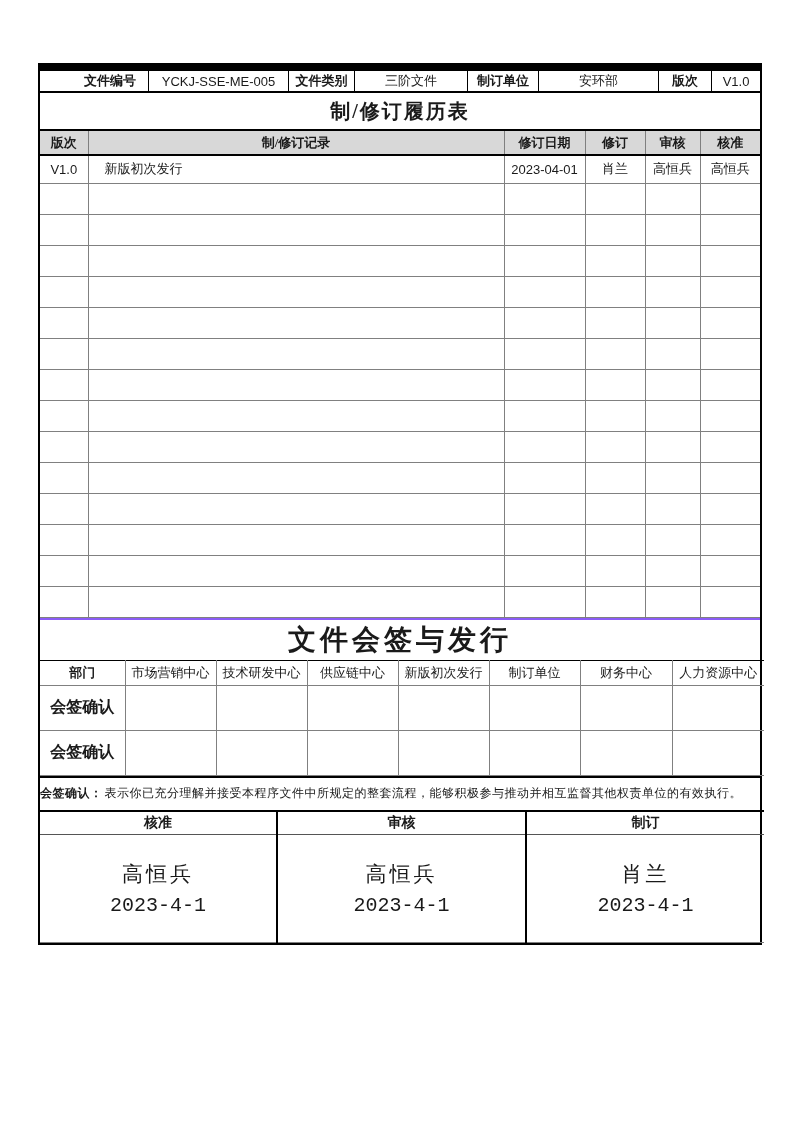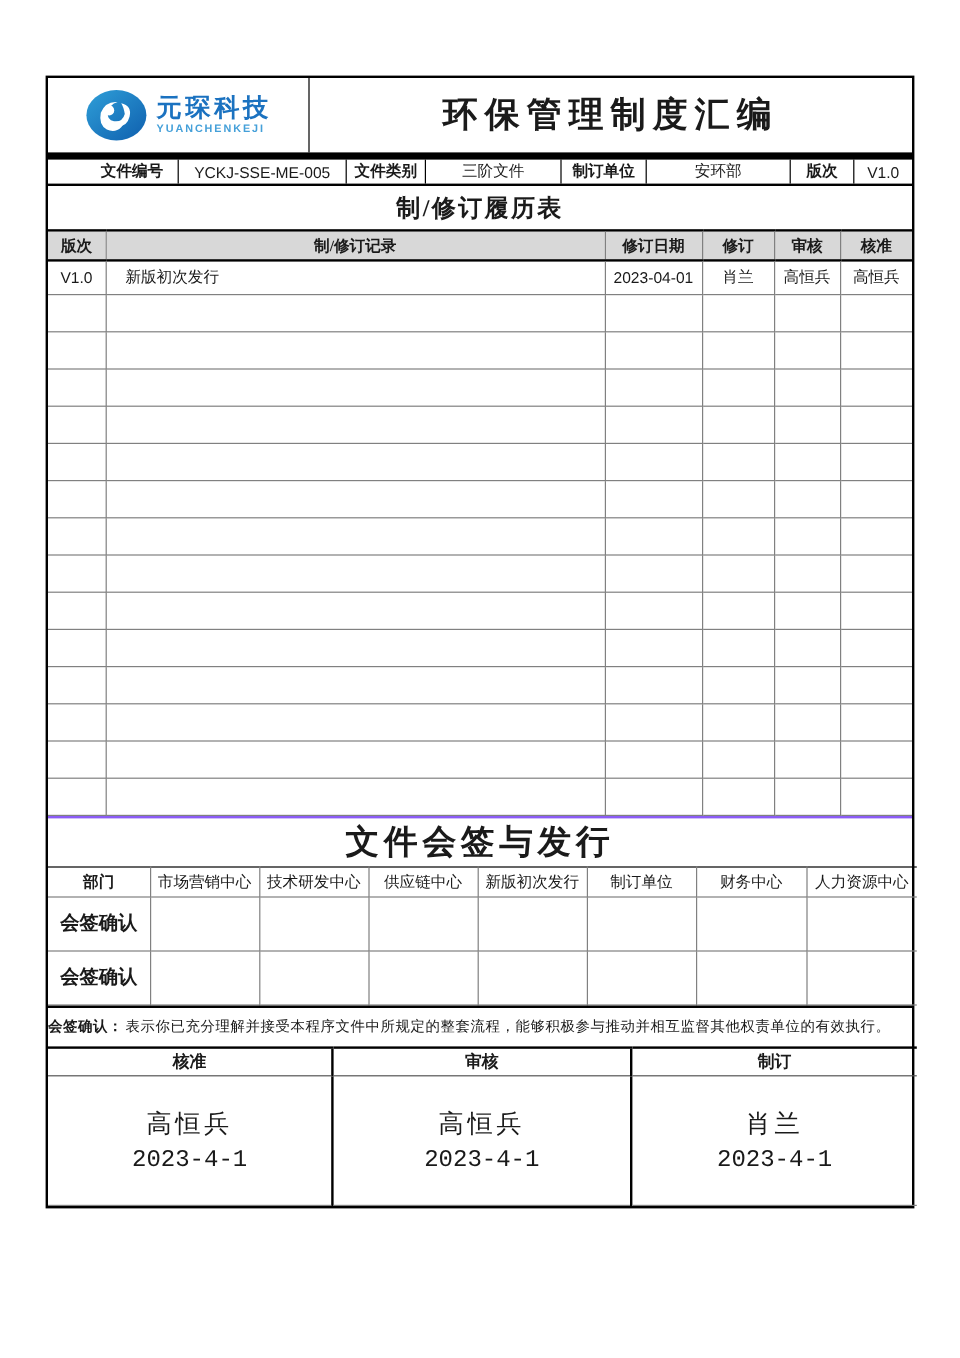--- a/index.html
+++ b/index.html
@@ -61,41 +61,20 @@
   .appr td { height:108px; border-left:2px solid #000; vertical-align:middle; }
   .appr th:first-child, .appr td:first-child { border-left:none; }
   .sig-name { font-size:21px; letter-spacing:3px; margin-bottom:6px; }
   .sig-date { font-size:20px; font-family:Liberation Mono, monospace; }
 </style>
 </head>
 <body>
 
 <div class="page">
 
-  <div class="hdr">
-    <div class="hdr-logo">
-      <svg width="52" height="44" viewBox="0 0 52 44">
-        <defs>
-          <linearGradient id="lg" x1="0" y1="0" x2="1" y2="1">
-            <stop offset="0" stop-color="#2f9fd8"></stop>
-              <stop offset="1" stop-color="#0f5fae"></stop>
-          </linearGradient>
-        </defs>
-        <ellipse cx="26" cy="22" rx="25" ry="21" fill="url(#lg)"></ellipse>
-        <path d="M13 20 q4 -10 14 -9 q-7 2 -8 9 q-1 6 5 7 q7 1 9 -6 q2 6 -3 11 q-5 5 -12 2 q-7 -4 -5 -14 z" fill="#ffffff"></path>
-        <circle cx="20" cy="18" r="4.2" fill="#ffffff"></circle>
-        <path d="M30 12 q9 2 7 11 q-2 8 -9 8 q6 -4 5 -10 q-1 -6 -3 -9 z" fill="#ffffff"></path>
-      </svg>
-      <div class="logo-text">
-        <span class="logo-cn">元琛科技</span>
-        <span class="logo-en">YUANCHENKEJI</span>
-      </div>
-    </div>
-    <div class="hdr-title">环保管理制度汇编</div>
-  </div>
 
   <div class="info">
     <div style="width:76px" class="lbl">文件编号</div>
     <div style="width:140px" class="latin">YCKJ-SSE-ME-005</div>
     <div style="width:66px" class="lbl">文件类别</div>
     <div style="width:113px">三阶文件</div>
     <div style="width:71px" class="lbl">制订单位</div>
     <div style="width:120px">安环部</div>
     <div style="width:53px" class="lbl">版次</div>
     <div style="flex:1" class="latin">V1.0</div>

